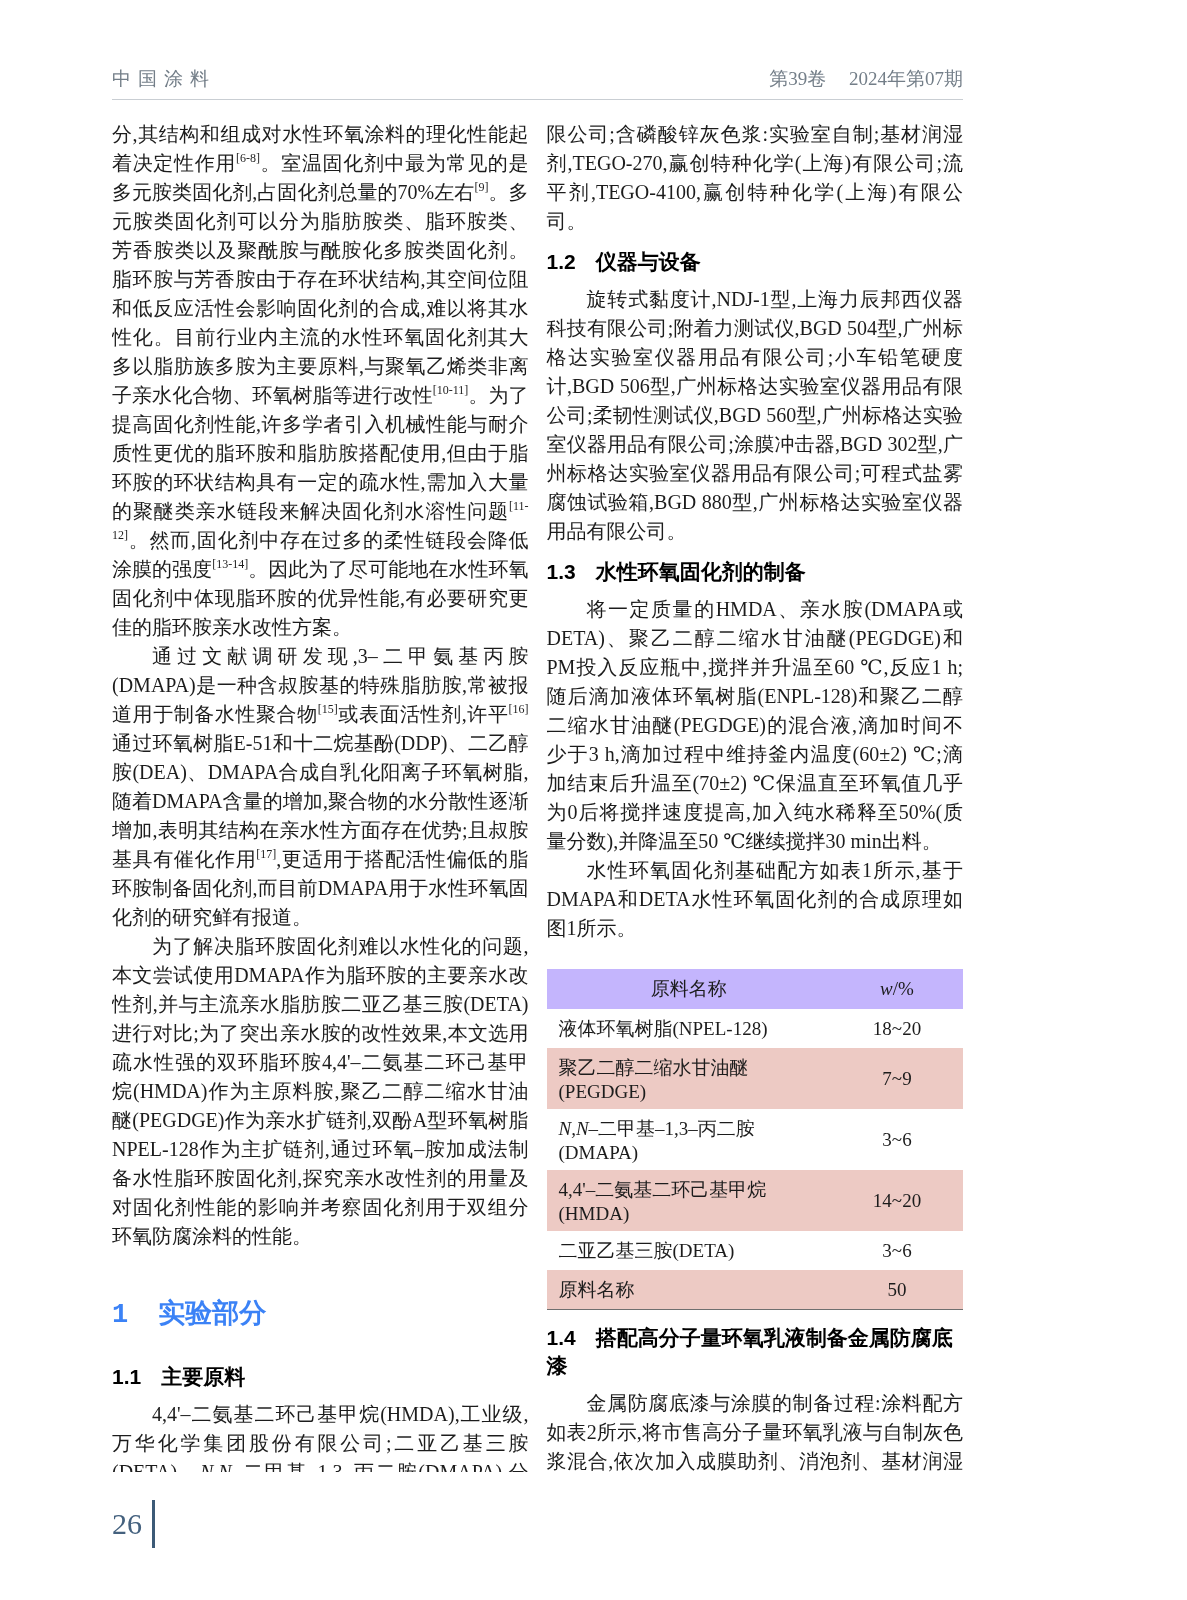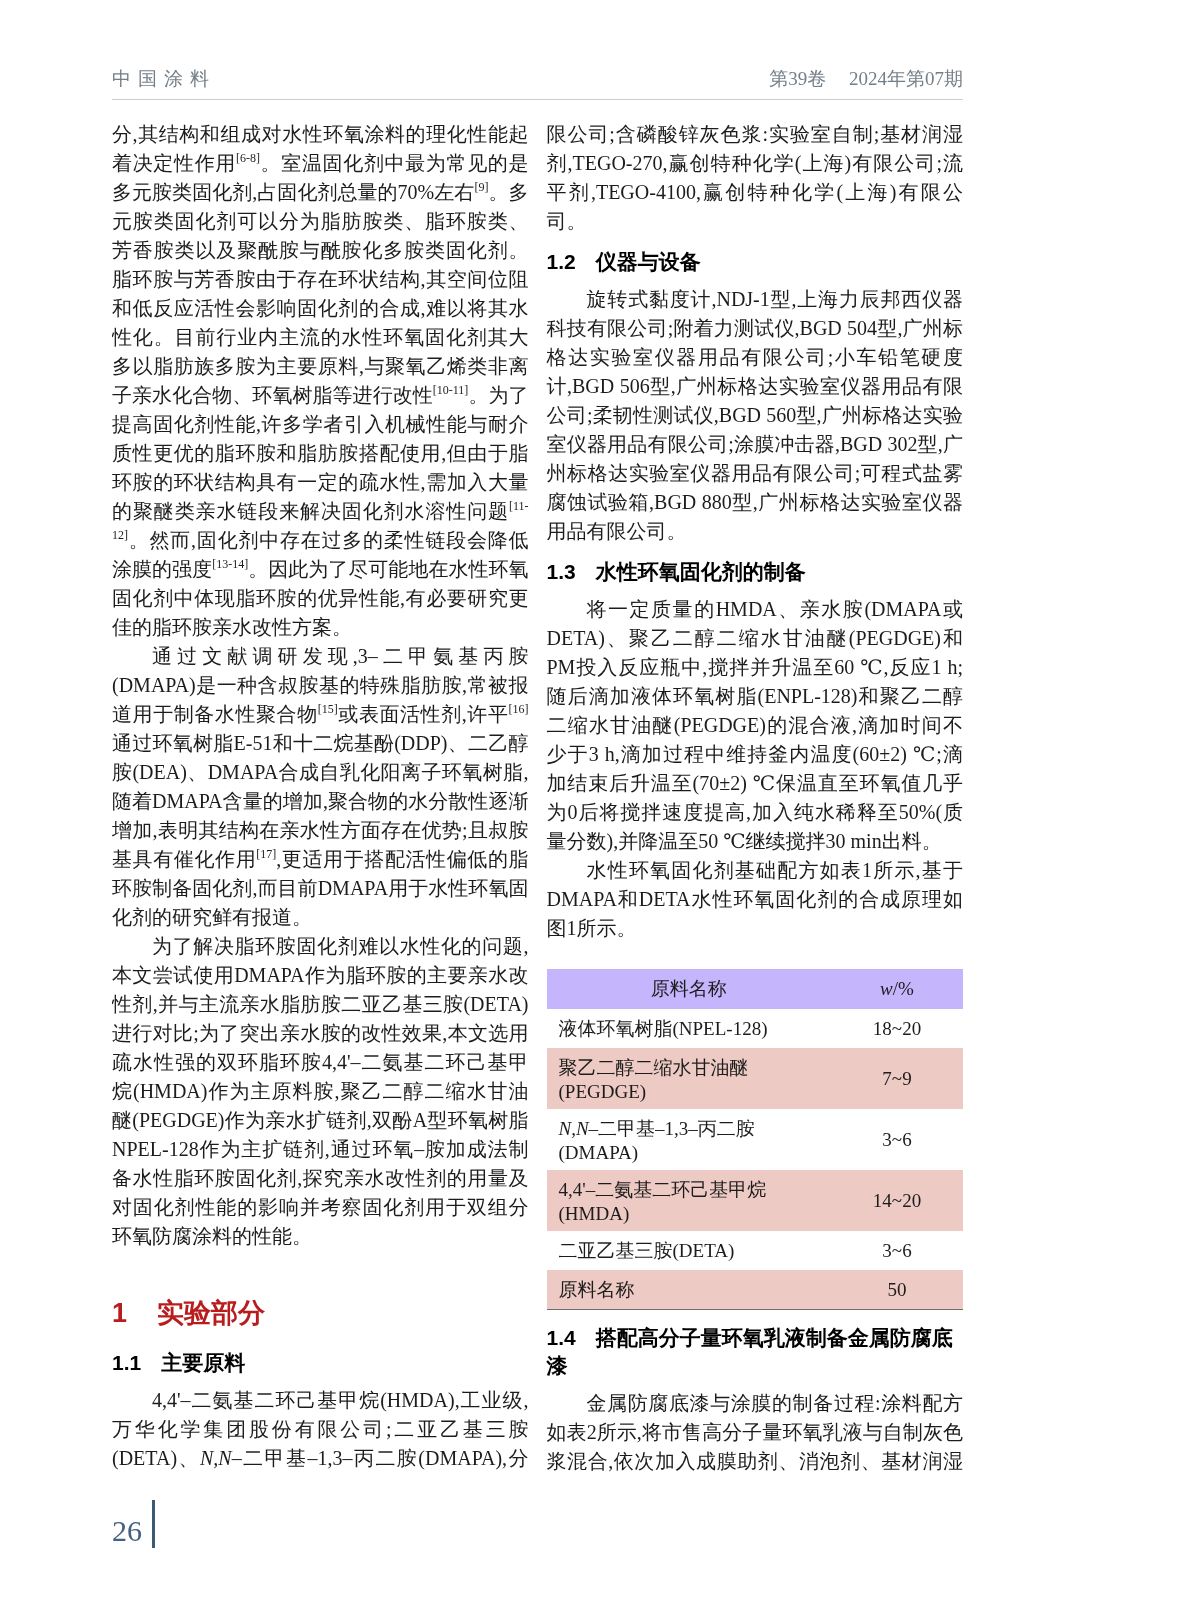--- a/index.html
+++ b/index.html
@@ -21,23 +21,23 @@
   .hdr-rule{border:none;border-top:1.5px solid #c9ced3;margin:7px 0 20px 0;}
   
   .columns{display:flex;gap:18px;height:1352px;overflow:hidden;}
   .col{flex:1;min-width:0;}
   .para{margin:0;font-size:20px;line-height:29px;text-align:justify;
         text-justify:inter-character;}
   .para.indent{text-indent:2em;}
   .para sup{font-size:12px;line-height:0;}
   .para i{font-style:italic;}
   
-  .sec1{font-family:Liberation Sans, sans-serif;
-        font-weight:bold;font-size:27px;color:#b91c1c;
-        margin:44px 0 18px 0;}
+  .sec1{font-family:Liberation Mono, monospace;
+        font-weight:bold;font-size:27px;color:#3b82f6;
+        margin:44px 0 32px 0;}
   .sec1 .secnum{margin-right:30px;}
   .sec2{font-family:"Liberation Sans","DejaVu Sans",sans-serif;
         font-weight:bold;font-size:21px;color:#000000;
         margin:12px 0 9px 0;}
   .sec2 .secnum{margin-right:20px;}
   
   .tbl-block{margin:26px 0 14px 0;}
   .tbl-cap-zh{font-family:"Liberation Sans","DejaVu Sans",sans-serif;
               font-weight:bold;font-size:19px;text-align:center;margin-bottom:6px;}
   .tbl-cap-zh .capnum{margin-right:16px;}
@@ -47,21 +47,21 @@
   table.t1 th{background:#c4b5fd;font-weight:normal;padding:7px 6px;}
   table.t1 th.name{text-align:center;}
   table.t1 th.val{text-align:center;width:120px;}
   table.t1 td{padding:6.5px 6px;}
   table.t1 td.name{text-align:left;padding-left:12px;}
   table.t1 td.val{text-align:center;width:120px;}
   table.t1 tbody tr:nth-child(even){background:#edcac4;}
   table.t1 tbody tr:last-child td{border-bottom:1.5px solid #6f6f6f;}
   table.t1 i{font-style:italic;}
   
-  .ftr{position:absolute;left:112px;bottom:52px;display:flex;align-items:flex-end;}
+  .ftr{position:absolute;left:112px;bottom:52px;display:flex;align-items:center;}
   .ftr .pagenum{font-size:30px;color:#44617e;margin-right:10px;}
   .ftr .vbar{width:3px;height:48px;background:#3c5a77;margin-right:10px;}
   .ftr .zh{font-family:"Liberation Sans","DejaVu Sans",sans-serif;
            font-weight:bold;font-size:21px;color:#475e72;line-height:24px;}
   .ftr .en{font-size:13px;color:#8d959c;line-height:18px;}
   .ftr .accent{height:7px;width:115px;margin-left:72px;margin-top:6px;
                background:linear-gradient(to right,#eac4bc,rgba(234,196,188,0));}
 </style>
 </head>
 <body>

